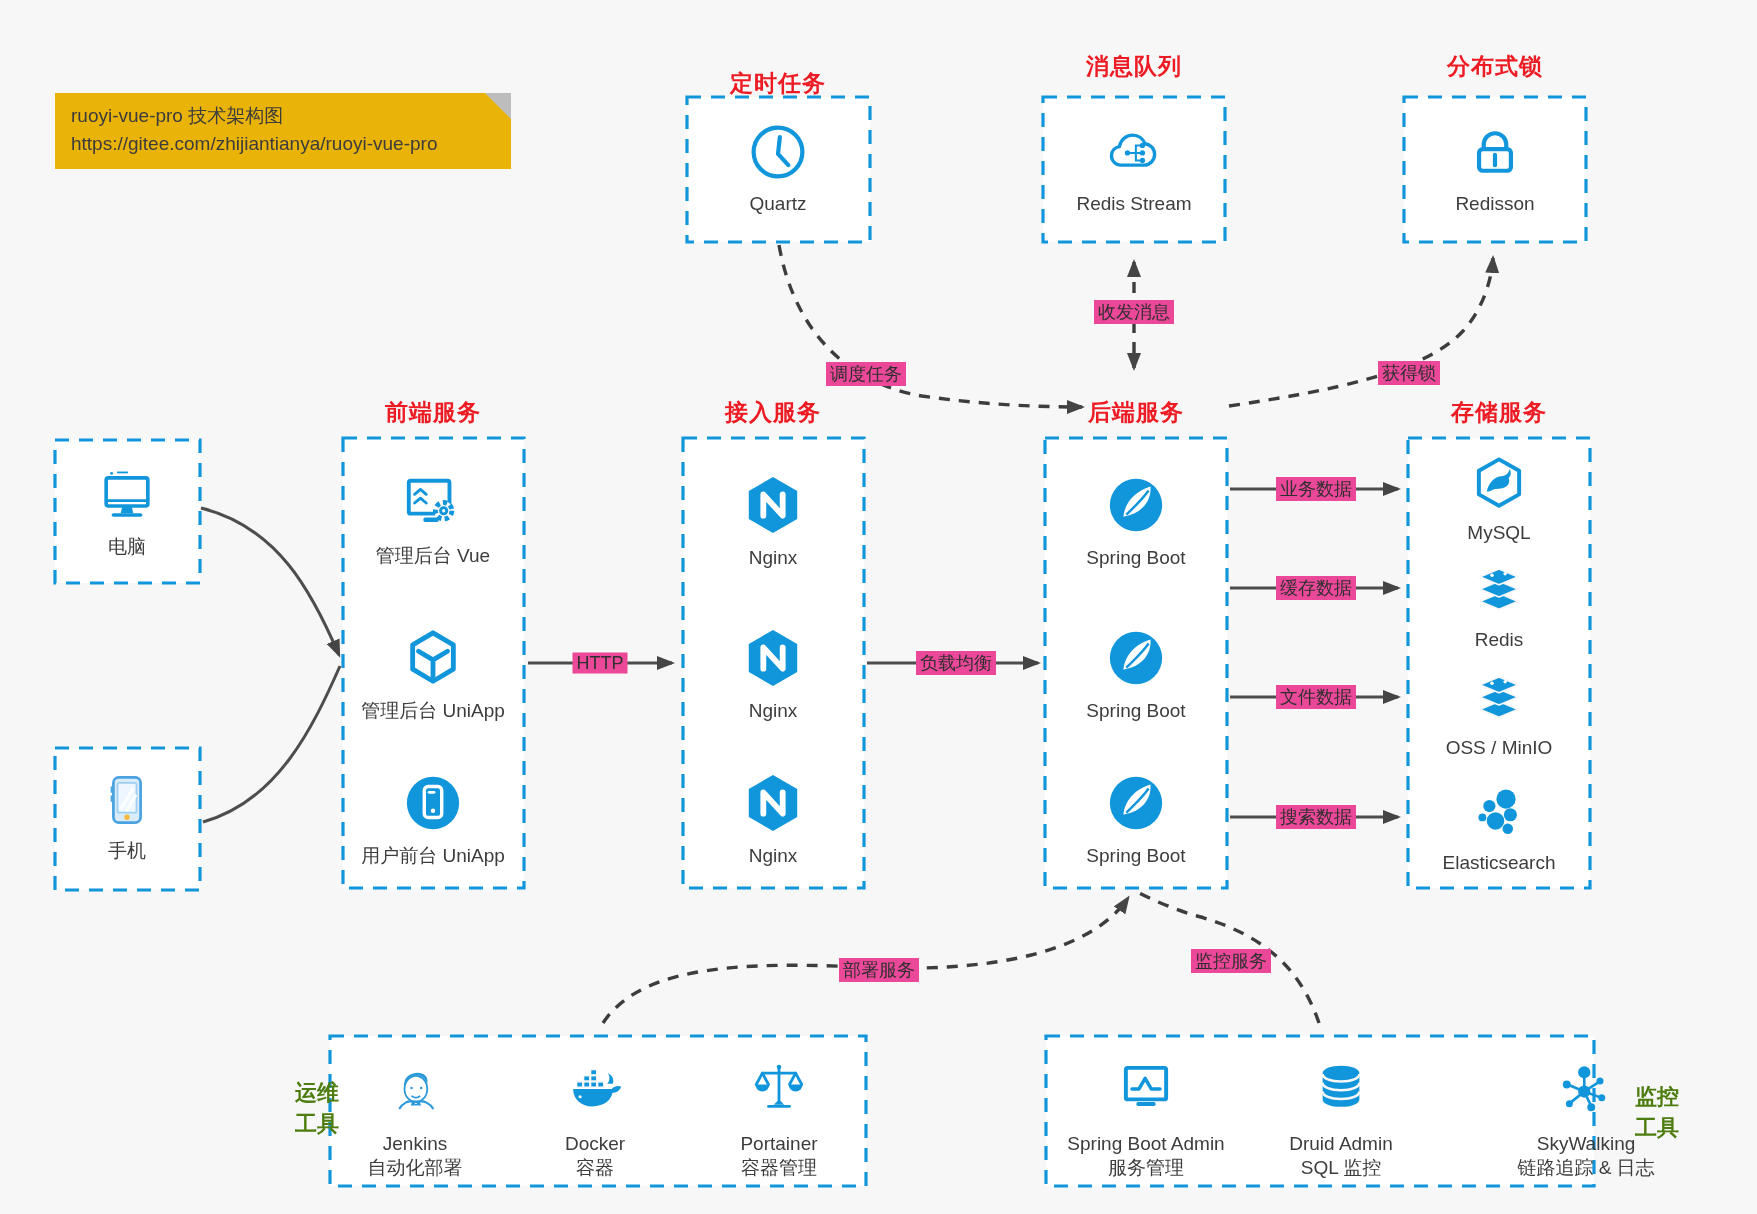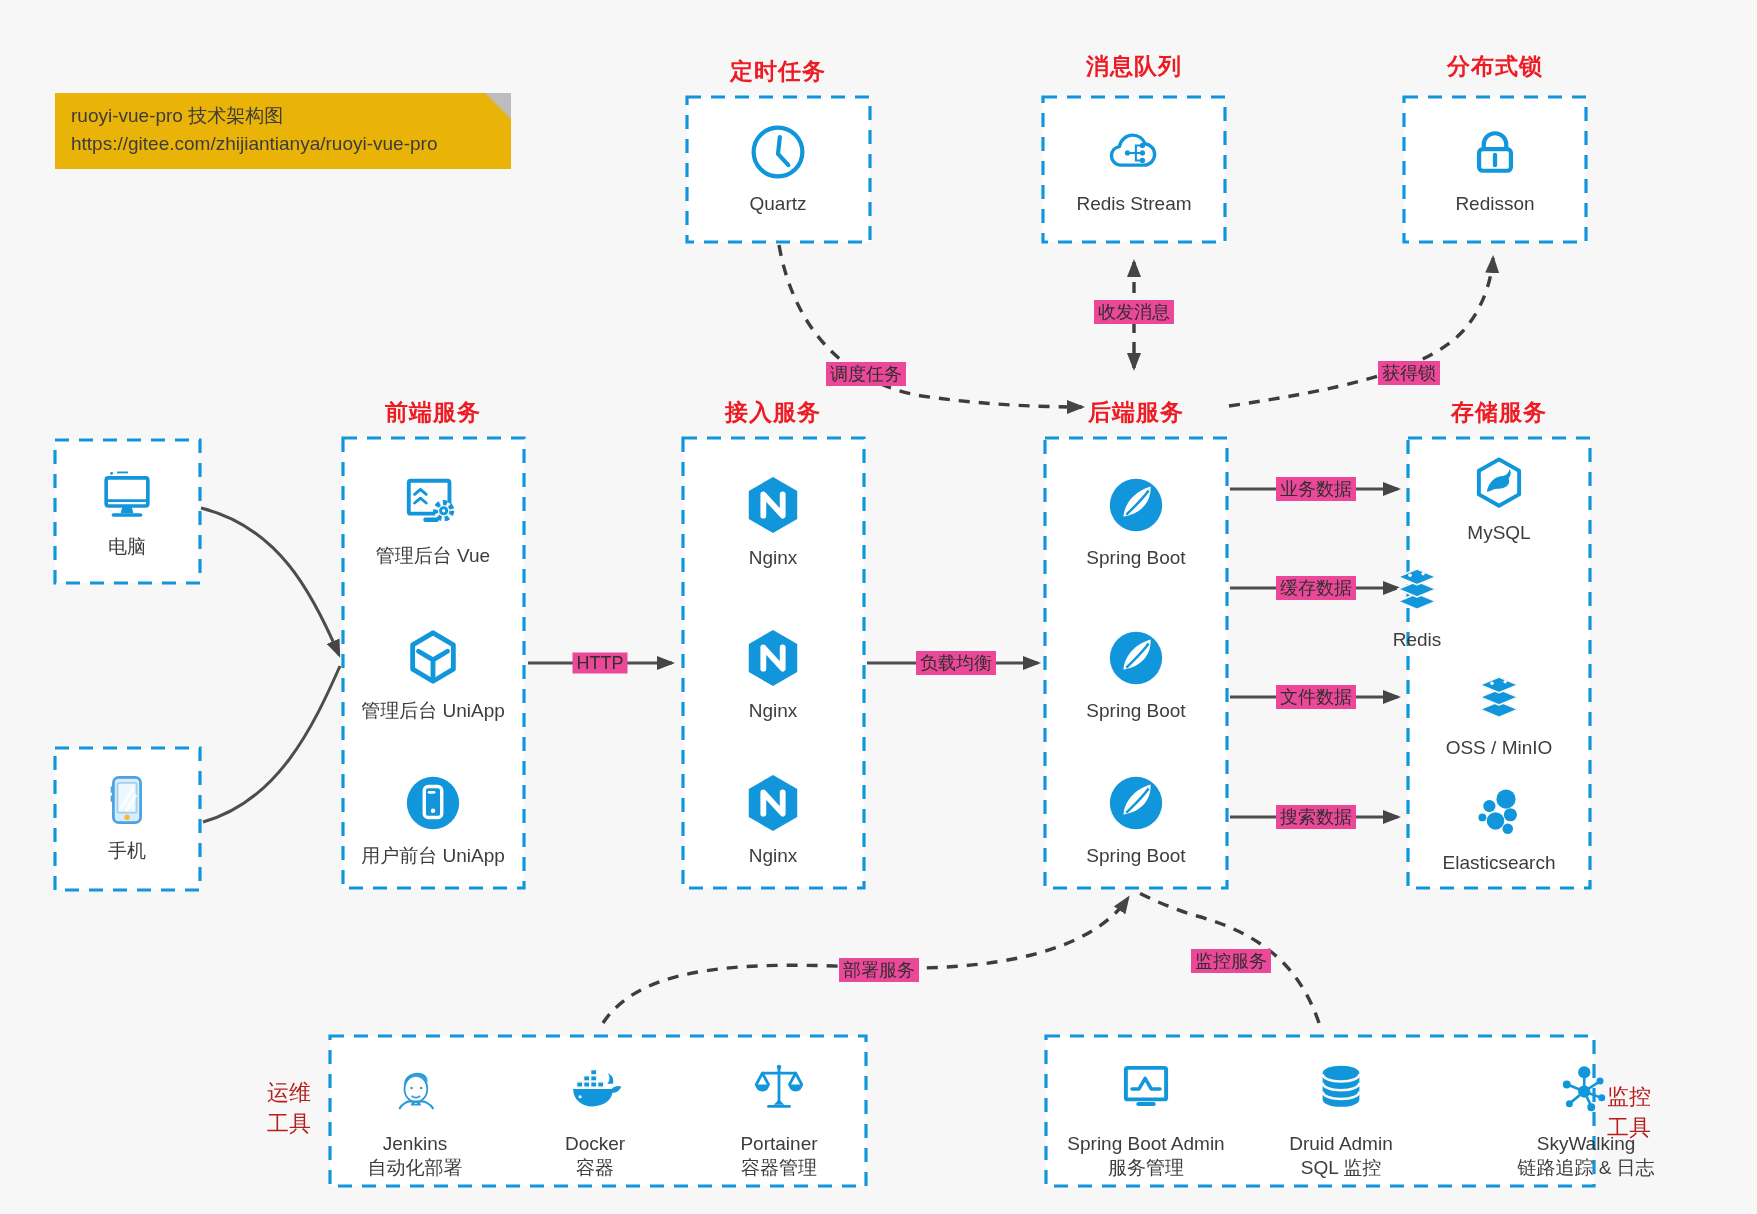--- a/index.html
+++ b/index.html
@@ -7,22 +7,22 @@
          font-family:"Liberation Sans","DejaVu Sans",sans-serif;overflow:hidden;}
   .wires{position:absolute;left:0;top:0;z-index:1;}
   .layer{position:absolute;left:0;top:0;width:100%;height:100%;z-index:2;pointer-events:none;}
   .gtitle{position:absolute;transform:translate(-50%,-50%);color:#ed1c24;font-weight:bold;
           font-size:23px;letter-spacing:1px;white-space:nowrap;}
   .node{position:absolute;display:flex;flex-direction:column;align-items:center;}
   .nlabel{margin-top:10px;font-size:19px;color:#3d3d3d;white-space:nowrap;text-align:center;line-height:24px;}
   .nlabel2{margin-top:16px;font-size:19px;color:#3d3d3d;white-space:nowrap;text-align:center;line-height:24px;}
   .elabel{position:absolute;transform:translate(-50%,-50%);font-size:18px;color:#2f2f2f;
           background:#ec4899;padding:0 4px;white-space:nowrap;z-index:3;}
-  .side-label{position:absolute;transform:translate(-50%,-50%);color:#b91c1c;font-weight:normal;
-          font-size:22px;line-height:31px;text-align:center;white-space:nowrap;}
+  .side-label{position:absolute;transform:translate(-50%,-50%);color:#4d7c0f;font-weight:bold;
+          font-size:22px;line-height:31px;text-align:center;white-space:nowrap;margin-left:28px;}
   .note{position:absolute;left:55px;top:93px;width:456px;height:76px;background:#eab308;
         color:#3c3c3c;font-size:19px;line-height:28px;padding:9px 0 0 16px;box-sizing:border-box;z-index:2;}
   .note .fold{position:absolute;right:0;top:0;width:26px;height:26px;background:#bdbdbd;
         clip-path:polygon(0 0,100% 100%,100% 0);}
 </style>
 </head>
 <body>
 
 <div class="stage">
 
@@ -68,21 +68,21 @@
   </svg>
 
   <div class="layer">
 
     <div class="note">
       <div class="fold"></div>
       <div>ruoyi-vue-pro 技术架构图</div>
       <div>https://gitee.com/zhijiantianya/ruoyi-vue-pro</div>
     </div>
 
-    <div class="gtitle" style="left:778px;top:71px">定时任务</div>
+    <div class="gtitle" style="left:778px;top:83px">定时任务</div>
     <div class="gtitle" style="left:1134px;top:66px">消息队列</div>
     <div class="gtitle" style="left:1495px;top:66px">分布式锁</div>
     <div class="gtitle" style="left:433px;top:412px">前端服务</div>
     <div class="gtitle" style="left:773px;top:412px">接入服务</div>
     <div class="gtitle" style="left:1136px;top:412px">后端服务</div>
     <div class="gtitle" style="left:1499px;top:412px">存储服务</div>
 
     <div class="node" style="left:688px;top:122px;width:180px">
       <svg width="60" height="60" viewBox="0 0 64 64">
         <circle cx="32" cy="32" r="26" fill="none" stroke="#1296db" stroke-width="4.5"></circle>
@@ -216,21 +216,21 @@
     </div>
 
     <div class="node" style="left:1409px;top:455px;width:180px">
       <svg width="56" height="56" viewBox="0 0 64 64">
         <path d="M32 5 L55 18 V45 L32 58 L9 45 V18 Z" fill="none" stroke="#1296db" stroke-width="4.5" stroke-linejoin="round"></path>
         <path d="M18 42 C20 32 26 25 36 24 C40 23.5 43 21 44 16 C46.5 20 45.5 24 43 26.5 C45 31 42.5 35.5 37.5 37.5 C32.5 39.5 27.5 38 24.5 40 C22 41.3 20 41.6 18 42 Z" fill="#1296db"></path>
       </svg>
       <div class="nlabel">MySQL</div>
     </div>
 
-    <div class="node" style="left:1327px;top:562px;width:180px">
+    <div class="node" style="left:1409px;top:562px;width:180px">
       <svg width="56" height="56" viewBox="0 0 64 64">
         <g fill="#1296db" stroke="#f7f7f7" stroke-width="2" stroke-linejoin="round">
           <path d="M32 36 L54 45 L32 54 L10 45 Z"></path>
           <path d="M32 22 L54 31 L32 40 L10 31 Z"></path>
           <path d="M32 8 L54 17 L32 26 L10 17 Z"></path>
         </g>
         <circle cx="24" cy="15" r="2" fill="#ffffff"></circle>
         <path d="M39 11 l2.4 2.4 -2.4 2.4 -2.4 -2.4 z" fill="#ffffff"></path>
       </svg>
       <div class="nlabel">Redis</div>

